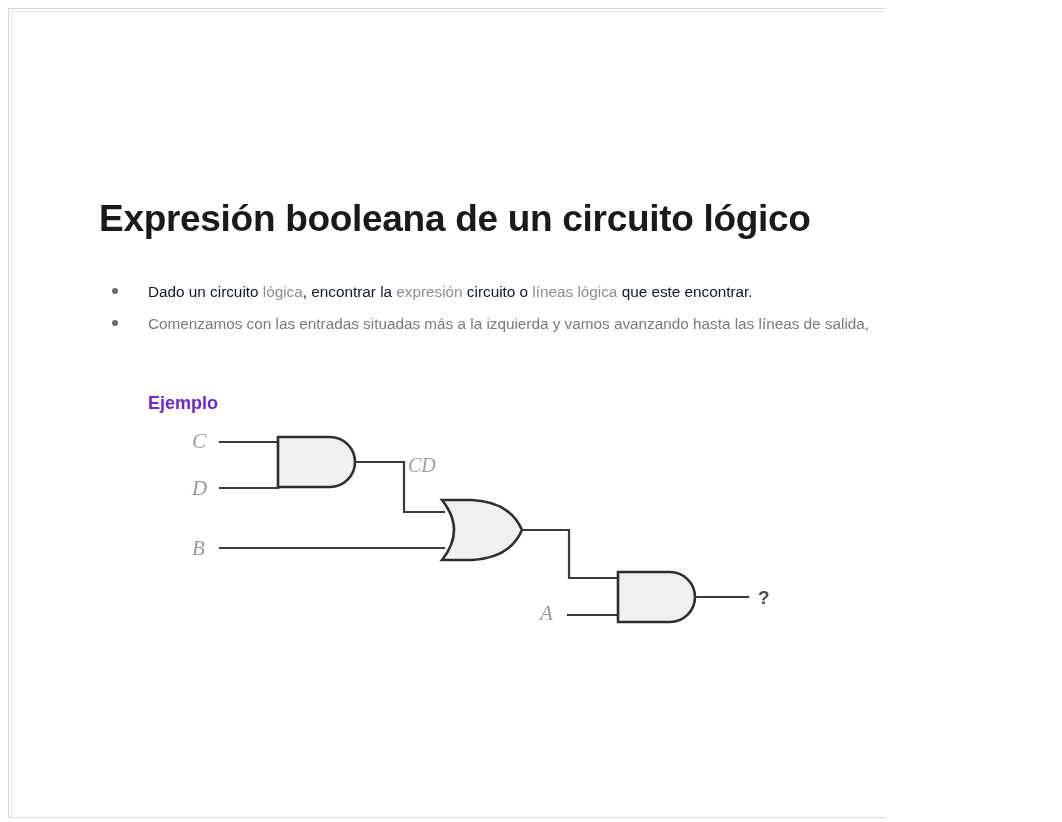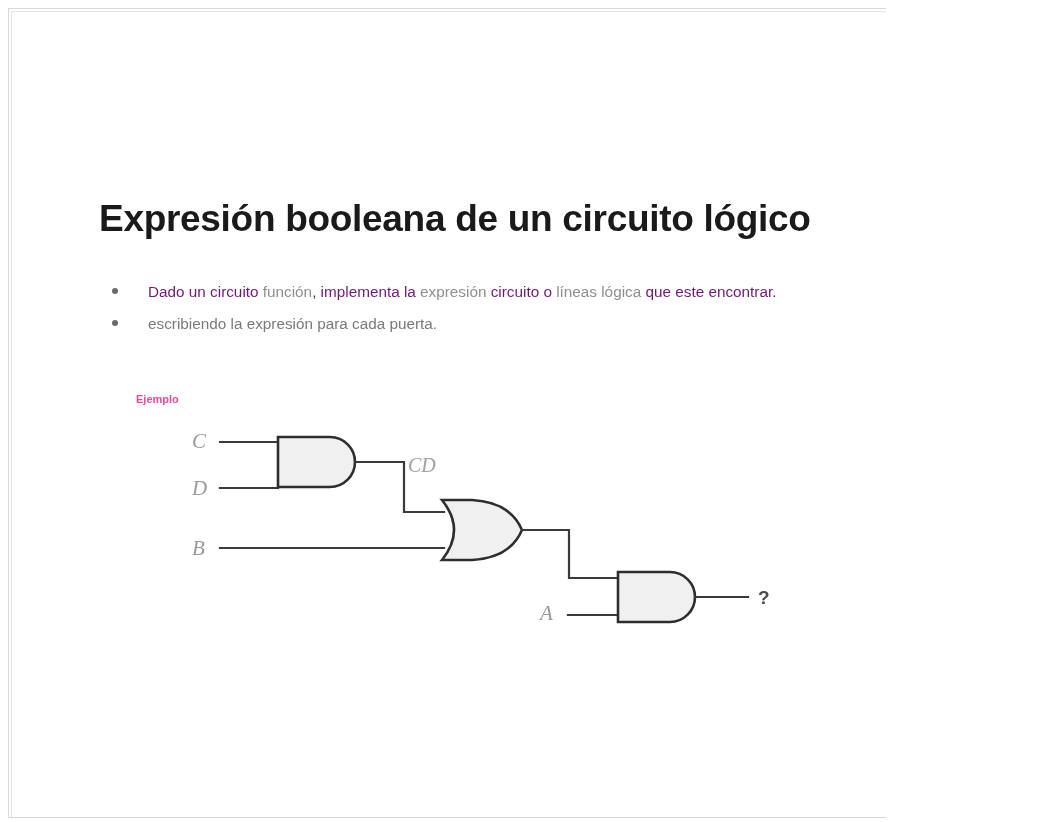--- a/index.html
+++ b/index.html
@@ -78,30 +78,30 @@
     color: #7a7a7a;
     line-height: 1.75;
     font-family: "Liberation Sans", sans-serif;
   }
   .bullet-text.justify {
     text-align: justify;
   }
   .bullet-text.justify > .lastline {
     display: block;
   }
-  .tone-dark { color: #701a75; }
+  .tone-dark { color: #0f172a; }
   .tone-light { color: #8e8e8e; }
 
   #example-label {
     position: absolute;
-    left: 136px;
+    left: 148px;
     top: 393px;
-    font-size: 11px;
+    font-size: 18px;
     font-weight: bold;
-    color: #ec4899;
+    color: #6d28d9;
     font-family: "Liberation Sans", sans-serif;
   }
 
   #circuit-wrap {
     position: absolute;
     left: 180px;
     top: 420px;
     width: 620px;
     height: 225px;
   }
@@ -154,28 +154,28 @@
   <div id="slide-frame"></div>
   <div id="slide-frame-inner"></div>
 
   <div id="title">Expresión booleana de un circuito lógico</div>
 
   <div id="bullets">
 
     <div class="bullet-row">
       <div class="bullet-dot"></div>
       <div class="bullet-text">
-        <span class="tone-dark">Dado un circuito </span><span class="tone-light">función</span><span class="tone-dark">, implementa la </span><span class="tone-light">expresión</span><span class="tone-dark"> circuito o </span><span class="tone-light">líneas lógica</span><span class="tone-dark"> que este encontrar.</span>
+        <span class="tone-dark">Dado un circuito </span><span class="tone-light">lógica</span><span class="tone-dark">, encontrar la </span><span class="tone-light">expresión</span><span class="tone-dark"> circuito o </span><span class="tone-light">líneas lógica</span><span class="tone-dark"> que este encontrar.</span>
       </div>
     </div>
 
     <div class="bullet-row">
       <div class="bullet-dot"></div>
       <div class="bullet-text justify">
-        <span class="lastline">escribiendo la expresión para cada puerta.</span>
+        <span>Comenzamos con las entradas situadas más a la izquierda y vamos  avanzando hasta las líneas de salida,</span>
       </div>
     </div>
 
   </div>
 
   <div id="example-label">Ejemplo</div>
 
   <div id="circuit-wrap">
     <svg id="circuit-svg" width="620" height="225" viewBox="0 0 620 225" xmlns="http://www.w3.org/2000/svg">
 

